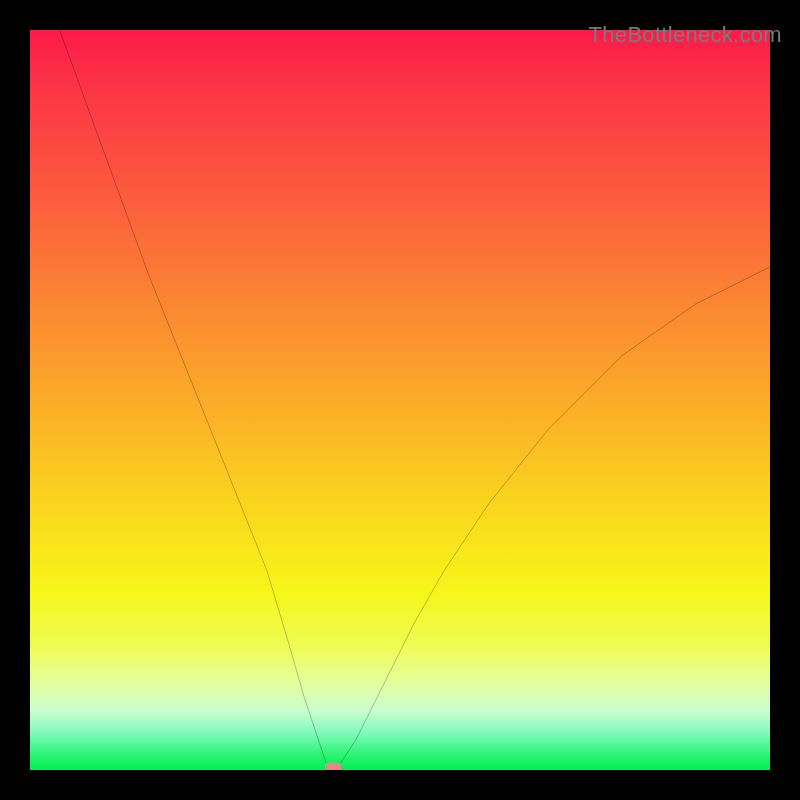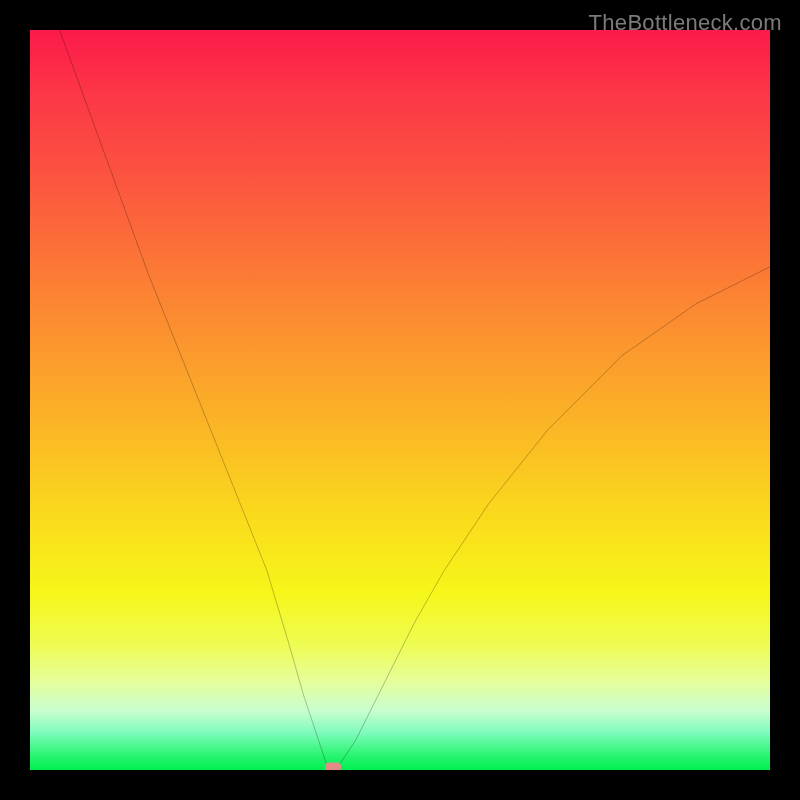--- a/index.html
+++ b/index.html
@@ -6,21 +6,21 @@
     margin: 0;
     padding: 0;
     width: 800px;
     height: 800px;
     background: #000;
     font-family: Arial, Helvetica, sans-serif;
     position: relative;
   }
   .watermark {
     position: absolute;
-    top: 10px;
+    top: 22px;
     right: 18px;
     color: #7b7b7b;
     font-size: 22px;
     font-weight: 500;
     letter-spacing: 0.3px;
     z-index: 10;
   }
   .frame {
     position: absolute;
     inset: 0;

